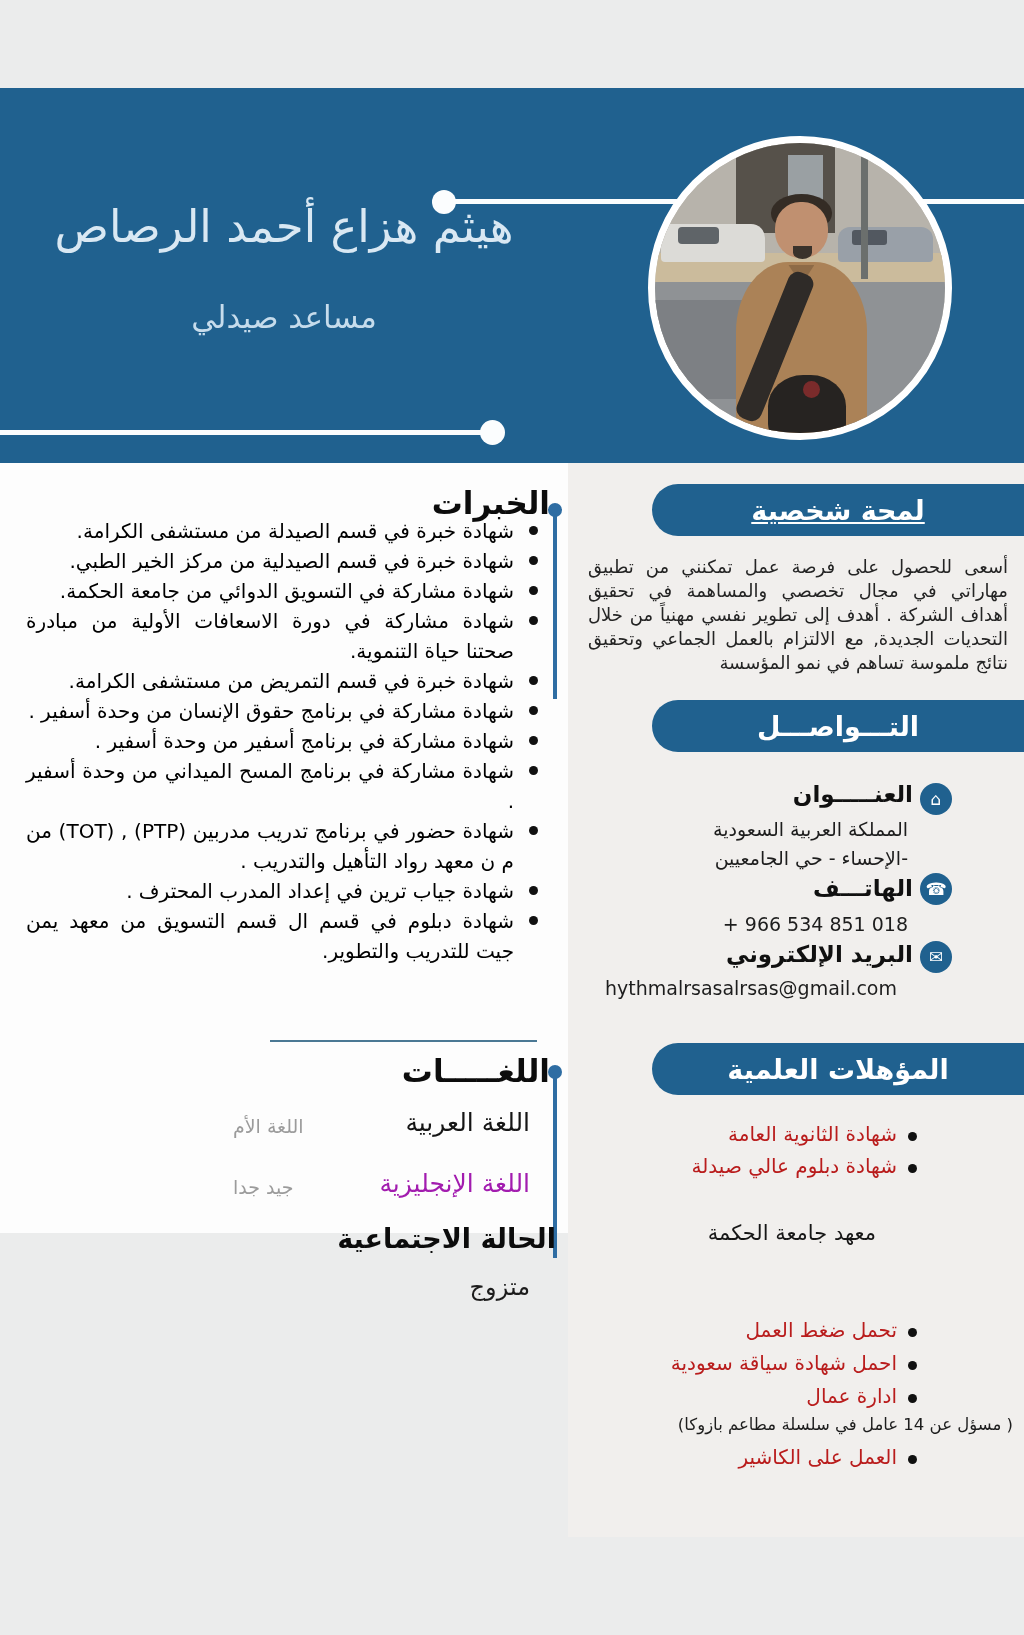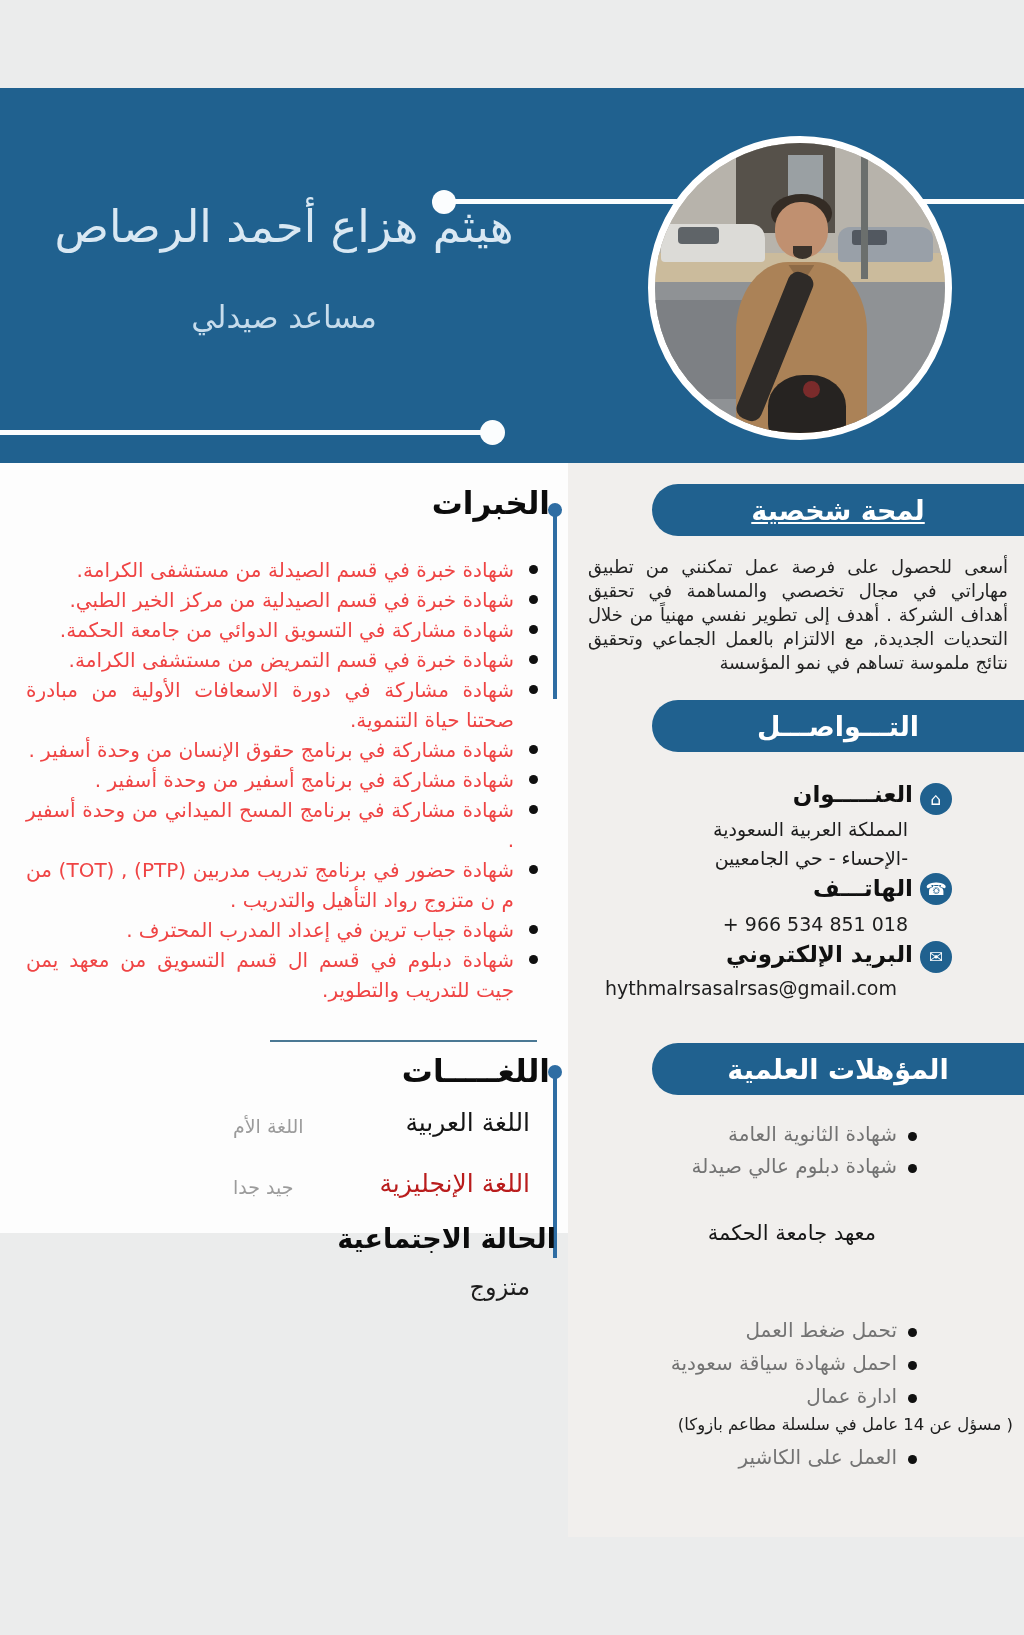--- a/index.html
+++ b/index.html
@@ -43,30 +43,30 @@
   
   .left-col { position:absolute; top:463px; left:0; width:568px; height:770px; background:#fdfdfd; direction:rtl; }
   .left-col > * { position:absolute; }
   .sec-h { font-weight:bold; color:#0c0c0c; font-size:31px; }
   .exp-h { top:22px; right:18px; }
   .marker-dot { width:14px; height:14px; border-radius:50%; background:#2e6da3; }
   .marker-line { width:4px; background:#2e6da3; }
   .m-exp-dot  { top:40px;  right:6px; }
   .m-exp-line { top:48px;  right:11px; height:188px; }
   .exp-list { top:53px; right:28px; width:514px; list-style:none; font-size:20px; line-height:30px;
-              text-align:justify; color:#ef4444;margin-top:39px; }
+              text-align:justify; color:#000000; }
   .exp-list li { position:relative; padding-right:26px; }
   .exp-list li::before { content:""; position:absolute; right:2px; top:10px; width:9px; height:9px;
                          border-radius:50%; background:#101010; }
   .divider { top:577px; right:31px; width:267px; height:2px; background:#4a7894; }
   .lang-h { top:590px; right:18px; }
   .m-lang-dot  { top:602px; right:6px; }
   .m-lang-line { top:610px; right:11px; height:185px; }
   .lang-name { font-size:25px; color:#151515; }
-  .lang-name.muted { color:#b91c1c; }
+  .lang-name.muted { color:#a21caf; }
   .lang-level { font-size:19px; color:#9b9b9b; }
   .lang-name-1  { top:645px; right:38px; }
   .lang-level-1 { top:652px; left:233px; }
   .lang-name-2  { top:706px; right:38px; }
   .lang-level-2 { top:713px; left:233px; }
   .marital-h { top:760px; right:12px; font-size:27px; }
   .marital-v { top:810px; right:38px; font-size:24px; color:#1c1c1c; }
 
   
   .sidebar { position:absolute; top:463px; left:568px; width:456px; height:1074px; background:#f1efed; direction:rtl; }
@@ -87,21 +87,21 @@
   .c-icon-mail  { top:478px; }
   .c-label { font-size:23px; font-weight:bold; color:#101010; right:111px; }
   .c-label-address { top:318px; }
   .c-label-phone   { top:412px; }
   .c-label-email   { top:478px; }
   .c-value { font-size:19px; color:#1d1d1d; }
   .c-addr1 { top:355px; right:116px; }
   .c-addr2 { top:384px; right:116px; }
   .c-phone { top:450px; right:116px; direction:ltr; }
   .c-email { top:514px; right:127px; direction:ltr; font-size:19px; }
-  .side-item { font-size:20px; color:#737373; right:127px; }
+  .side-item { font-size:20px; color:#b91c1c; right:127px; }
   .side-item::before { content:""; position:absolute; right:-20px; top:10px; width:9px; height:9px;
                        border-radius:50%; background:#101010; }
   .q-item-1 { top:659px; }
   .q-item-2 { top:691px; }
   .q-inst   { top:726px; right:148px; font-size:21px; color:#161616;margin-top:32px; }
   .s-item-1 { top:855px; }
   .s-item-2 { top:888px; }
   .s-item-3 { top:921px; }
   .s-note   { top:952px; right:11px; font-size:16.5px; color:#1d1d1d; }
   .s-item-4 { top:982px; }
@@ -145,26 +145,26 @@
 
   <div class="left-col">
     <h2 class="sec-h exp-h">الخبرات</h2>
     <span class="marker-dot m-exp-dot"></span>
     <span class="marker-line m-exp-line"></span>
 
     <ul class="exp-list">
       <li>شهادة خبرة في قسم الصيدلة من مستشفى الكرامة.</li>
       <li>شهادة خبرة في قسم الصيدلية من مركز الخير الطبي.</li>
       <li>شهادة مشاركة في التسويق الدوائي من جامعة الحكمة.</li>
+      <li>شهادة مشاركة في دورة الاسعافات الأولية من مبادرة صحتنا حياة التنموية.</li>
       <li>شهادة خبرة في قسم التمريض من مستشفى الكرامة.</li>
-      <li>شهادة مشاركة في دورة الاسعافات الأولية من مبادرة صحتنا حياة التنموية.</li>
       <li>شهادة مشاركة في برنامج حقوق الإنسان من وحدة أسفير .</li>
       <li>شهادة مشاركة في برنامج أسفير من وحدة أسفير .</li>
       <li>شهادة مشاركة في برنامج المسح الميداني من وحدة أسفير .</li>
-      <li>شهادة حضور في برنامج تدريب مدربين (PTP) , (TOT) من م ن متزوج رواد التأهيل والتدريب .</li>
+      <li>شهادة حضور في برنامج تدريب مدربين (PTP) , (TOT) من م ن معهد رواد التأهيل والتدريب .</li>
       <li>شهادة جياب ترين في إعداد المدرب المحترف .</li>
       <li>شهادة دبلوم في قسم ال قسم التسويق من معهد يمن جيت للتدريب والتطوير.</li>
     </ul>
 
     <div class="divider"></div>
 
     <h2 class="sec-h lang-h">اللغـــــات</h2>
     <span class="marker-dot m-lang-dot"></span>
     <span class="marker-line m-lang-line"></span>
 

